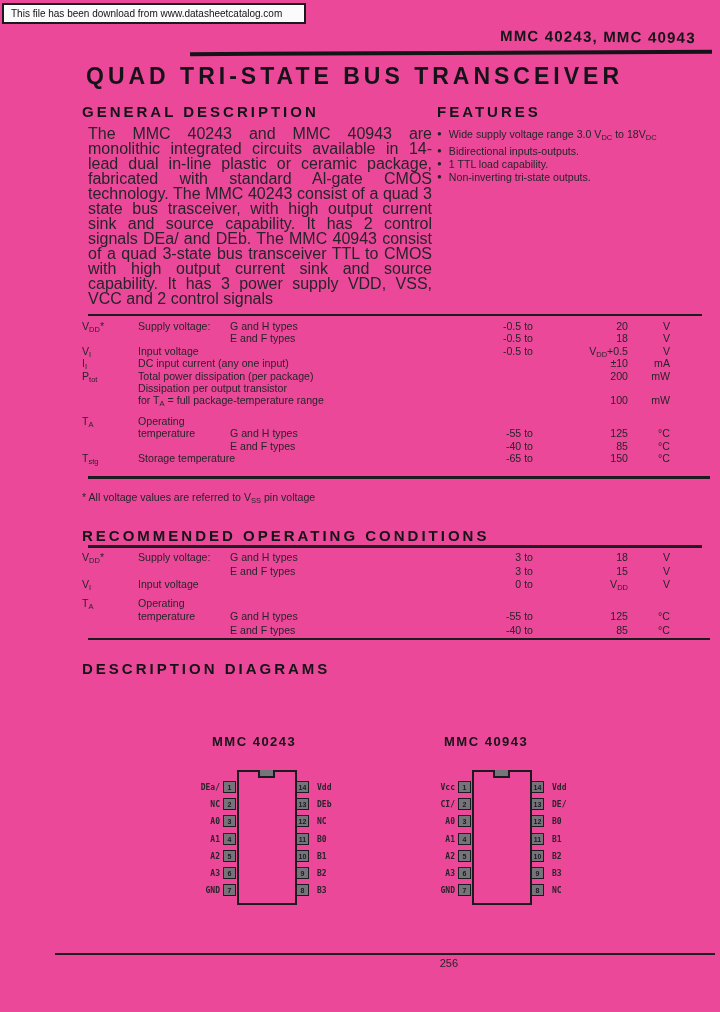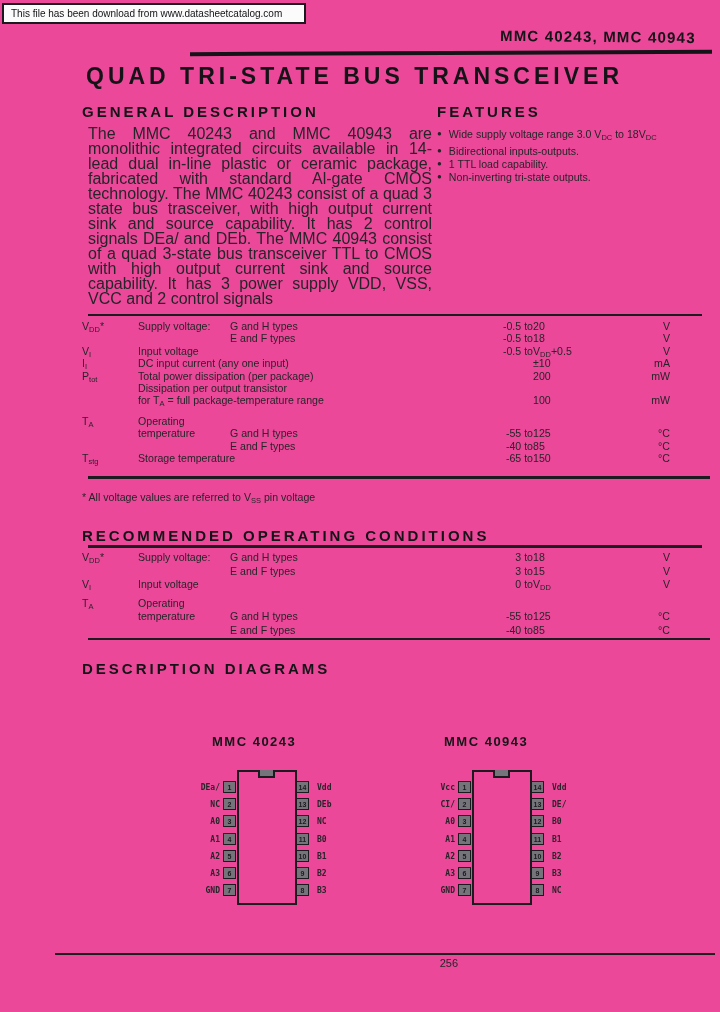--- a/index.html
+++ b/index.html
@@ -41,21 +41,21 @@
   .tr{display:flex;align-items:baseline}
   .amr-table .tr{height:12.4px}
   .roc-table .tr{height:13.6px}
   .gap8{margin-top:8px}
   .gap5{margin-top:5px}
   .c-sym{width:56px}
   .c-par{width:92px}
   .c-sub{width:218px}
   .c-parw{width:310px}
   .c-rng{width:85px;text-align:right}
-  .c-val{width:95px;text-align:left}
+  .c-val{width:95px;text-align:right}
   .c-unit{width:48px;text-align:right;padding-right:6px}
 
   .footnote{position:absolute;left:82px;top:491px;font-size:10.6px}
   .h-roc{position:absolute;left:82px;top:527px}
   .h-cd{position:absolute;left:82px;top:660px}
 
   .chip-title{position:absolute;top:734px;font-size:13px;font-weight:bold;letter-spacing:1.5px;color:#141317;white-space:nowrap}
   #ct1{left:212px}
   #ct2{left:444px}
 

